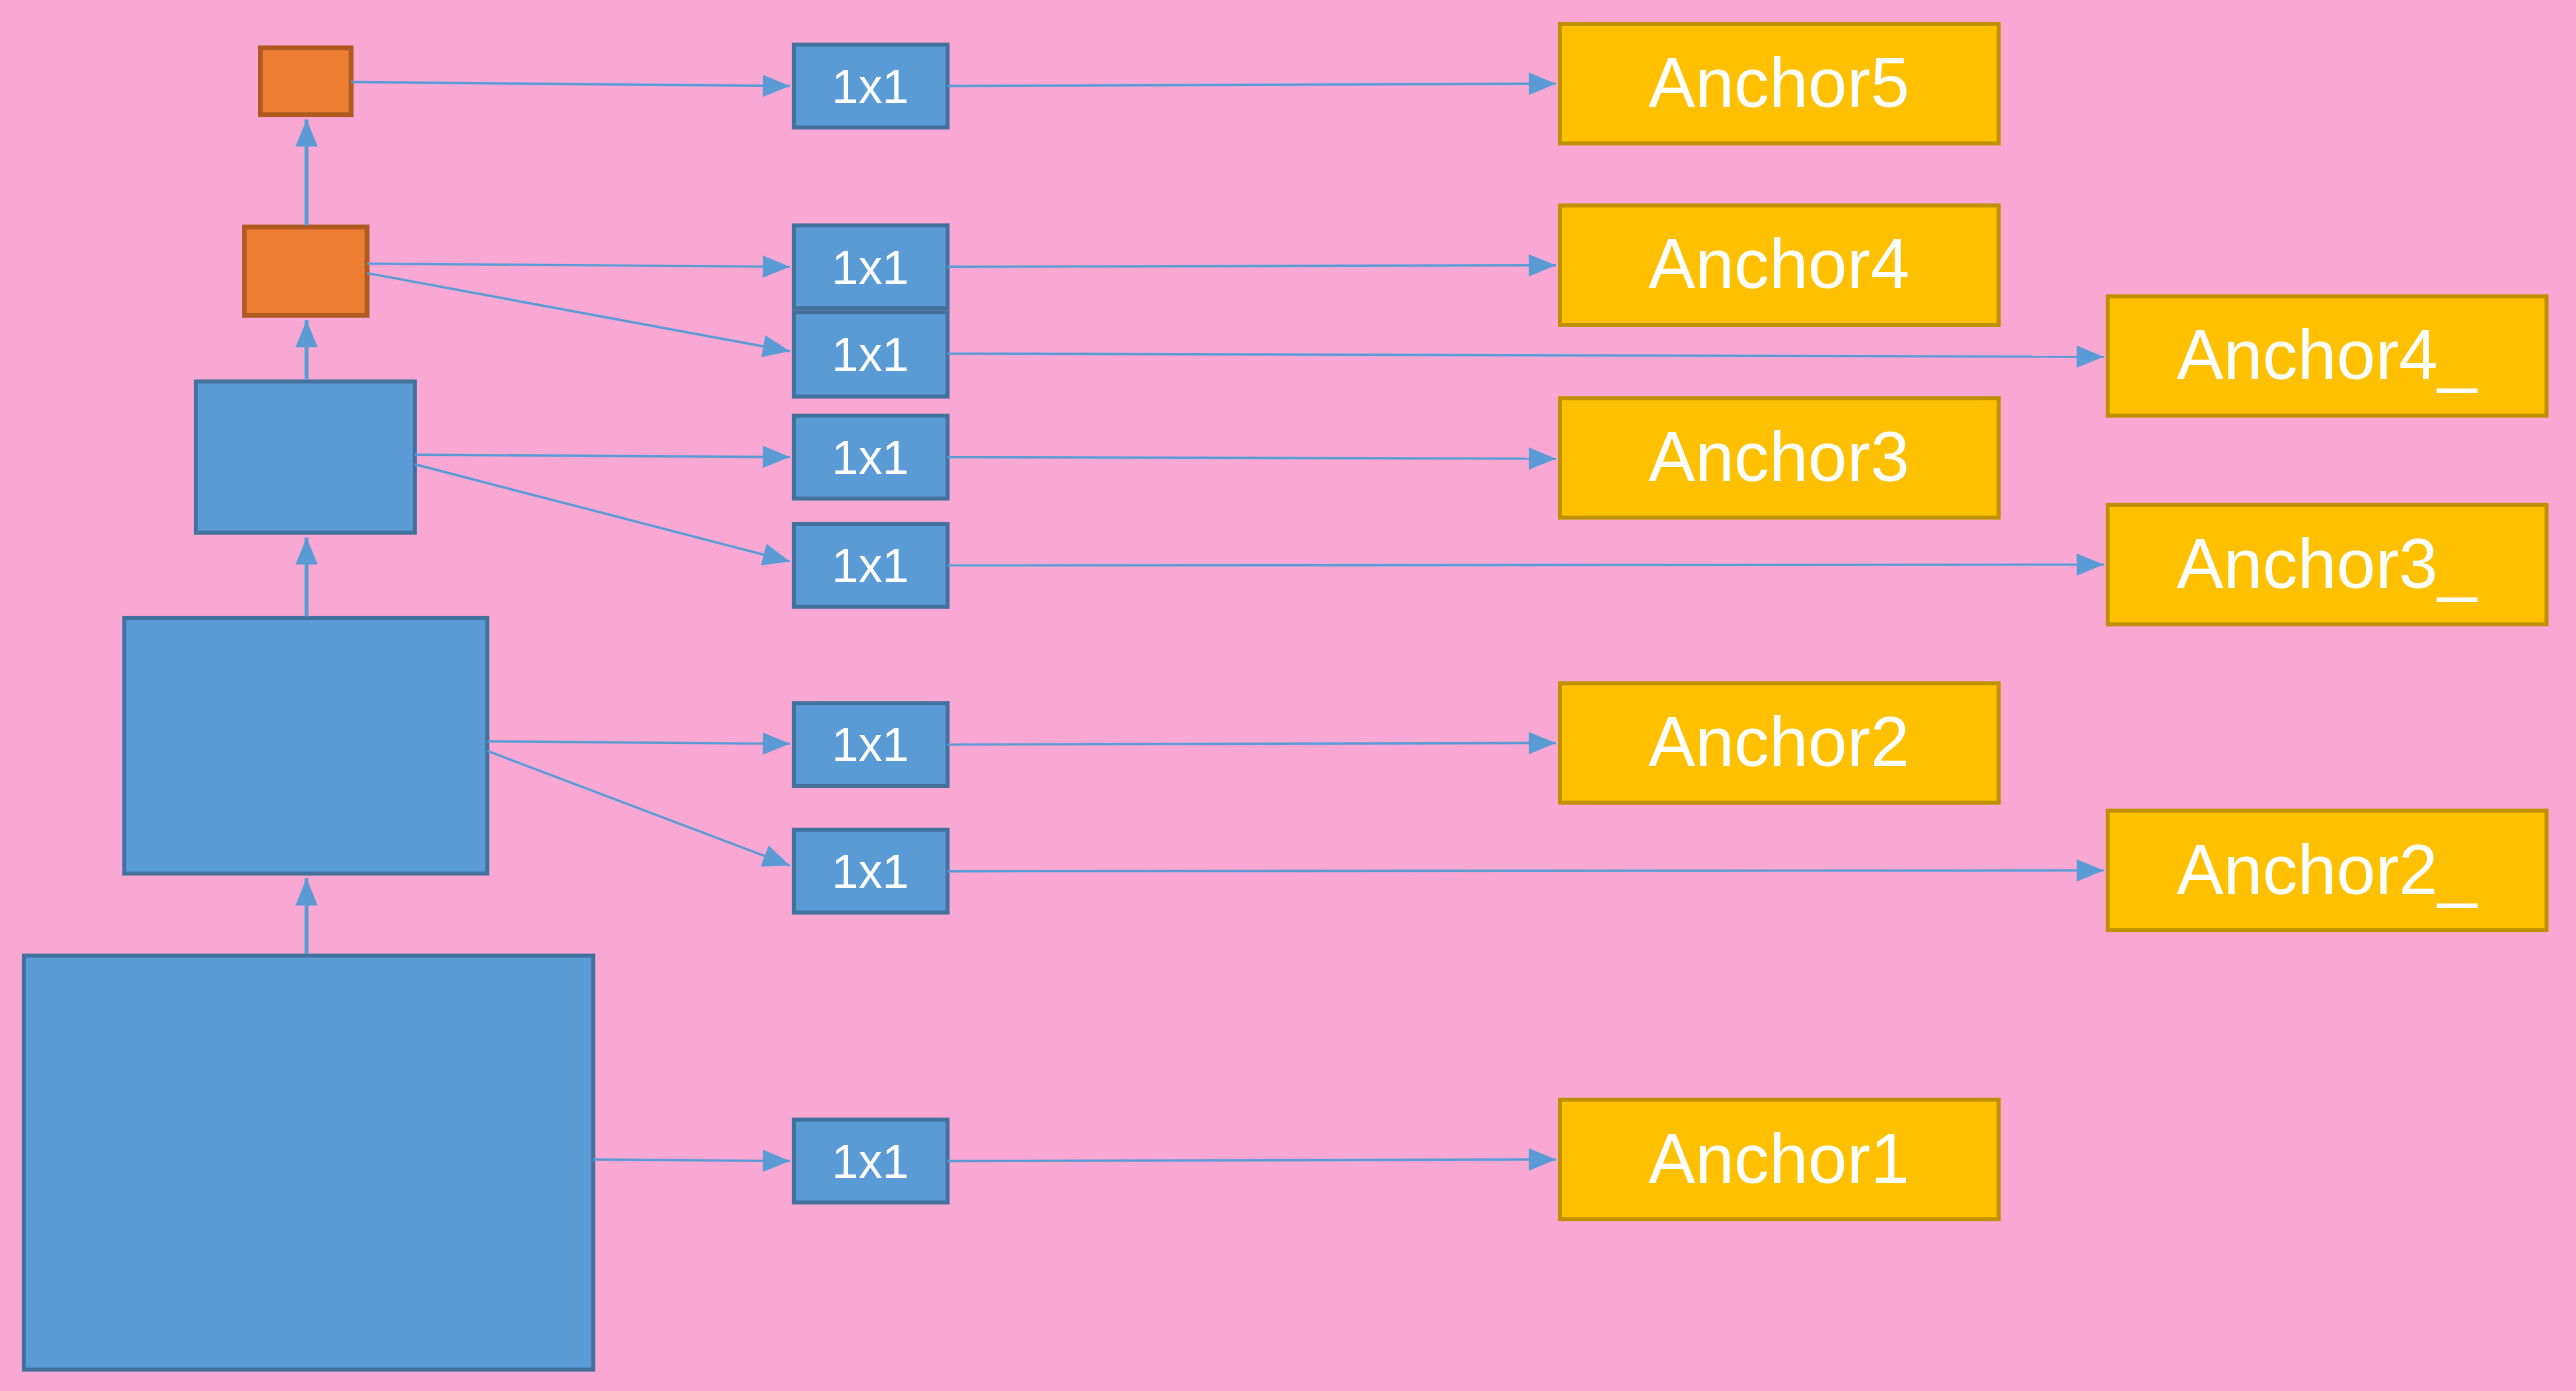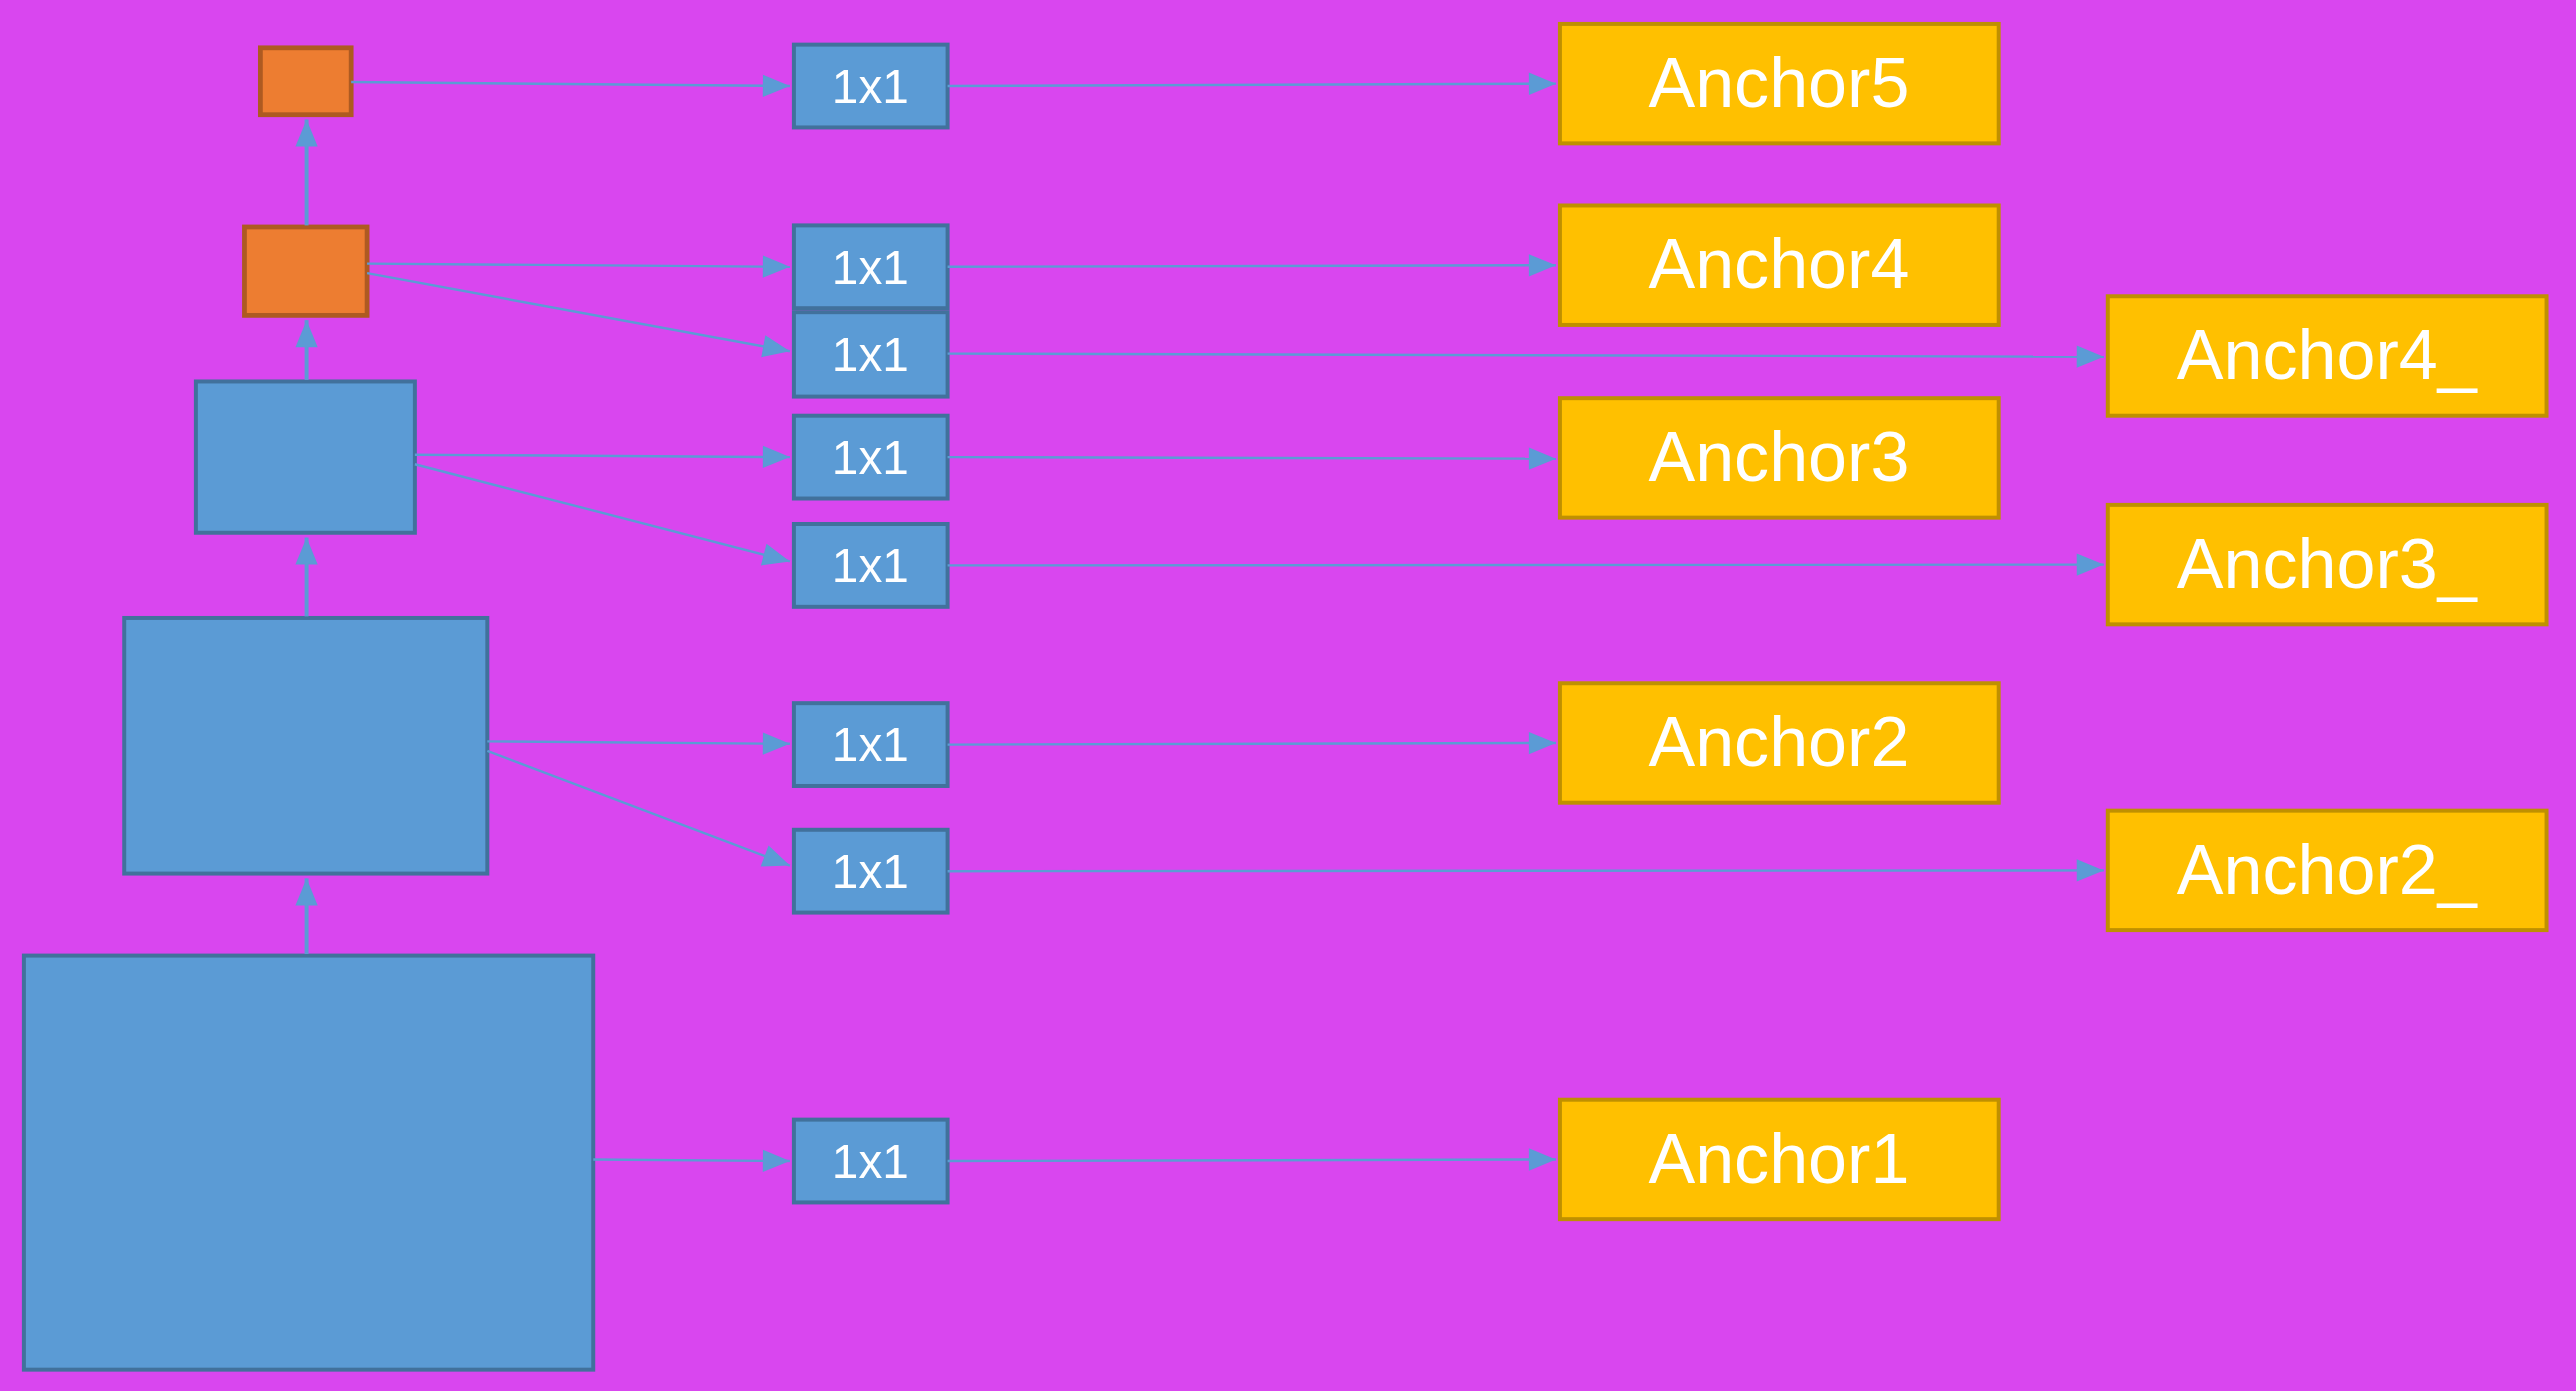--- a/index.html
+++ b/index.html
@@ -1,16 +1,16 @@
 <!DOCTYPE html>
 <html style="font-size:12.7px"><head>
 <meta charset="utf-8">
 <style>
   html, body { margin: 0; padding: 0; background: #ffffff; }
-  .stage { width: 2576px; height: 1392px; position: relative; background: #d946ef; }
+  .stage { width: 2576px; height: 1392px; position: relative; background: #f9a8d4; }
   svg { display: block; width: 2576px; height: 1392px; }
 
   .box-blue   { fill: #5B9BD5; stroke: #41719C; stroke-width: 5; }
   .box-orange { fill: #ED7D31; stroke: #AE5A21; stroke-width: 6; }
   .box-gold   { fill: #FFC000; stroke: #BF9000; stroke-width: 5; }
 
   .link   { stroke: #5B9BD5; stroke-width: 3; fill: none; marker-end: url(#ah); }
   .uplink { stroke: #5B9BD5; stroke-width: 5; fill: none; marker-end: url(#ah); }
 
   .conv-label {

